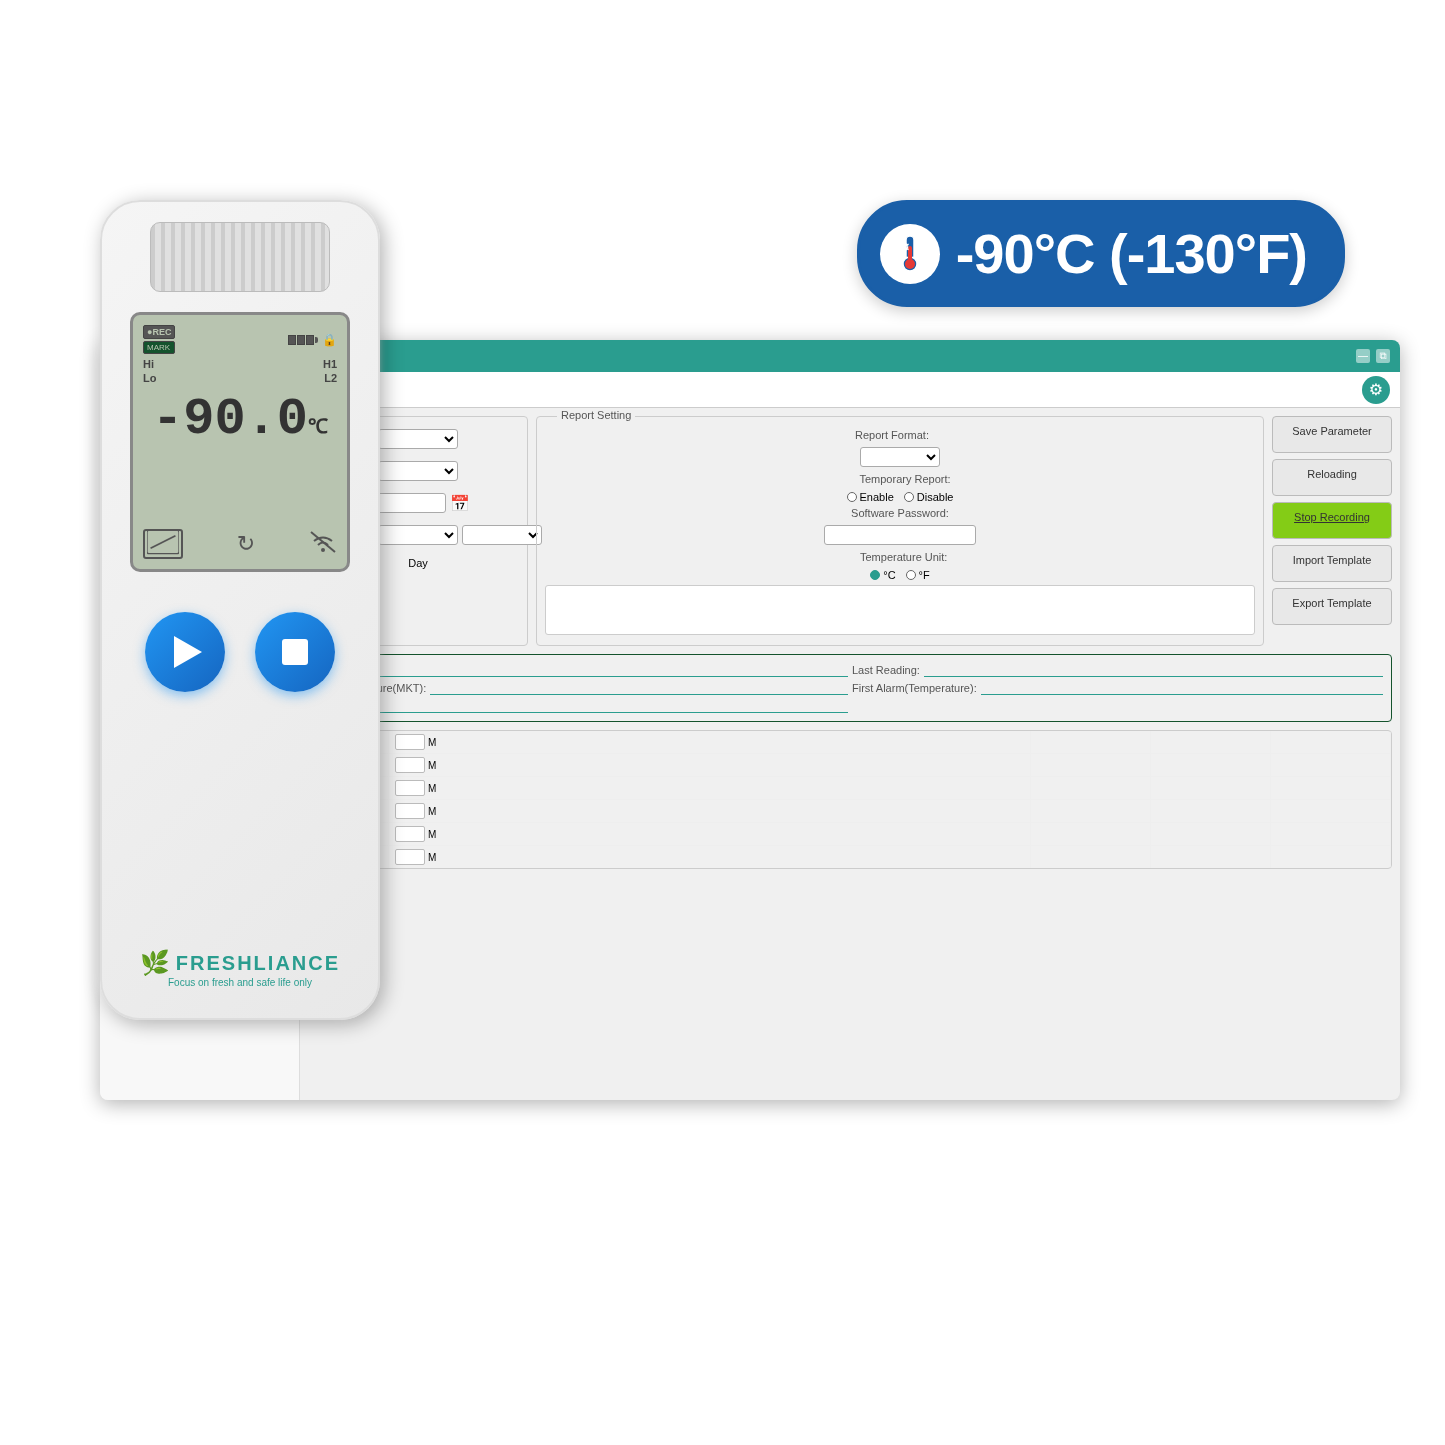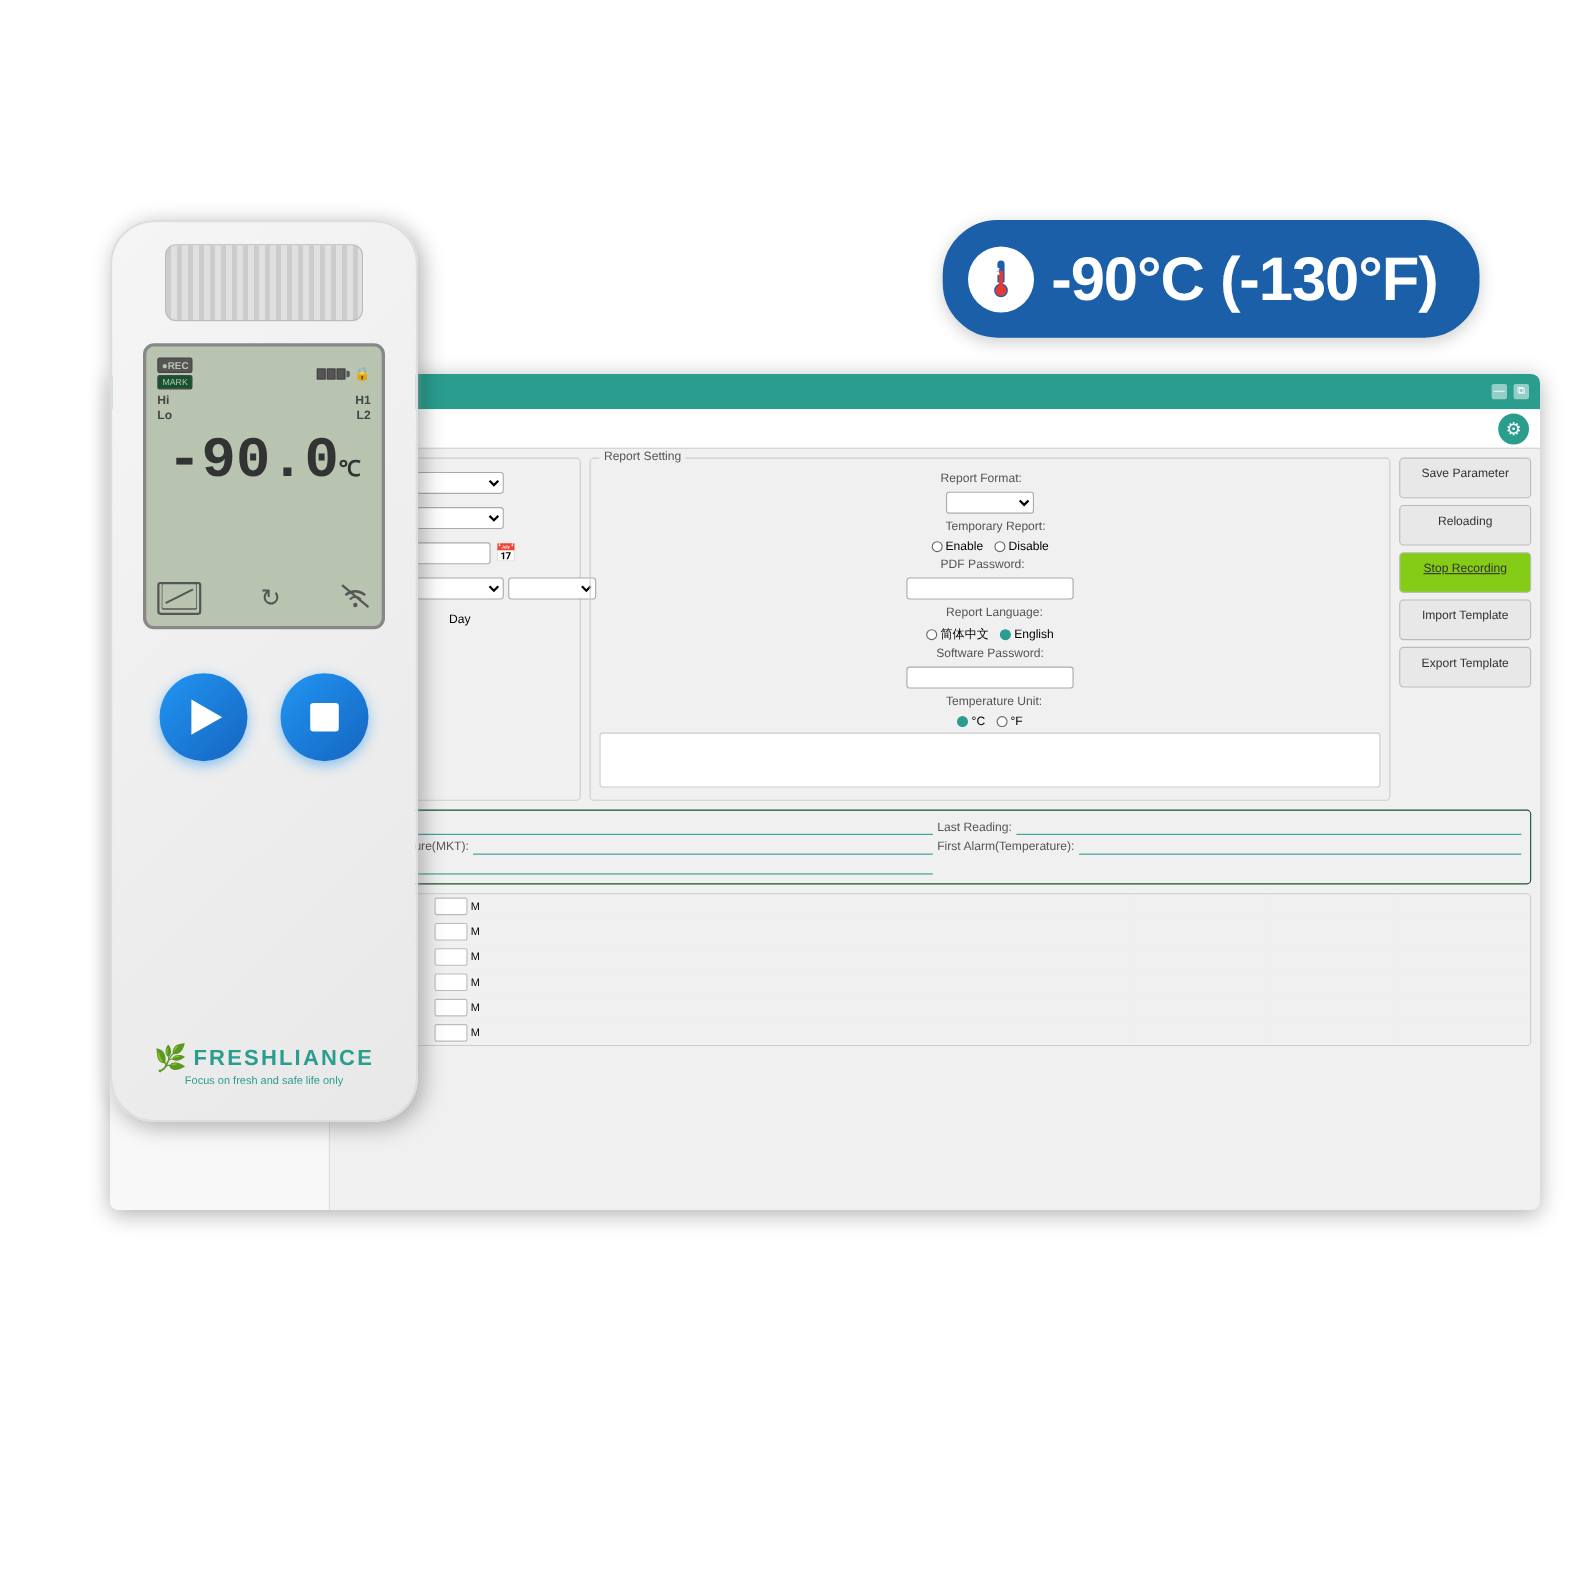--- a/index.html
+++ b/index.html
@@ -183,21 +183,21 @@
       font-size: 11px;
       position: relative;
     }
 
     .section-box-title {
       font-size: 11px;
       color: #555;
       background: #f0f0f0;
       position: absolute;
       top: -8px;
-      left: 8px;
+      left: 20px;
       padding: 0 4px;
     }
 
     .form-row {
       display: flex;
       align-items: center;
       margin: 4px 0;
       gap: 6px;
       flex-direction: column;
     }
@@ -390,21 +390,20 @@
       position: relative;
       display: flex;
       flex-direction: column;
     }
 
     .lcd-top-row {
       display: flex;
       justify-content: space-between;
       align-items: center;
       margin-bottom: 4px;
-      text-align: center;
     }
 
     .lcd-rec {
       background: #555;
       color: #b8c4b0;
       font-size: 9px;
       font-weight: bold;
       padding: 1px 3px;
       border: 1px solid #444;
       border-radius: 2px;
@@ -763,35 +762,20 @@
                 <div class="radio-circle"></div>
                 <span>Enable</span>
               </div>
               <div class="radio-item">
                 <div class="radio-circle"></div>
                 <span>Disable</span>
               </div>
             </div>
           </div>
 
-          <div class="form-row">
-            <span class="form-label">PDF Password:</span>
-            <input type="password" class="form-input" style="">
-            <span class="form-label" style="margin-left:10px;">Report Language:</span>
-            <div class="radio-group">
-              <div class="radio-item">
-                <div class="radio-circle"></div>
-                <span>简体中文</span>
-              </div>
-              <div class="radio-item">
-                <div class="radio-circle selected"></div>
-                <span>English</span>
-              </div>
-            </div>
-          </div>
 
           <div class="form-row">
             <span class="form-label">Software Password:</span>
             <input type="password" class="form-input" style="">
             <span class="form-label" style="margin-left:10px;">Temperature Unit:</span>
             <div class="radio-group">
               <div class="radio-item">
                 <div class="radio-circle selected"></div>
                 <span>°C</span>
               </div>

